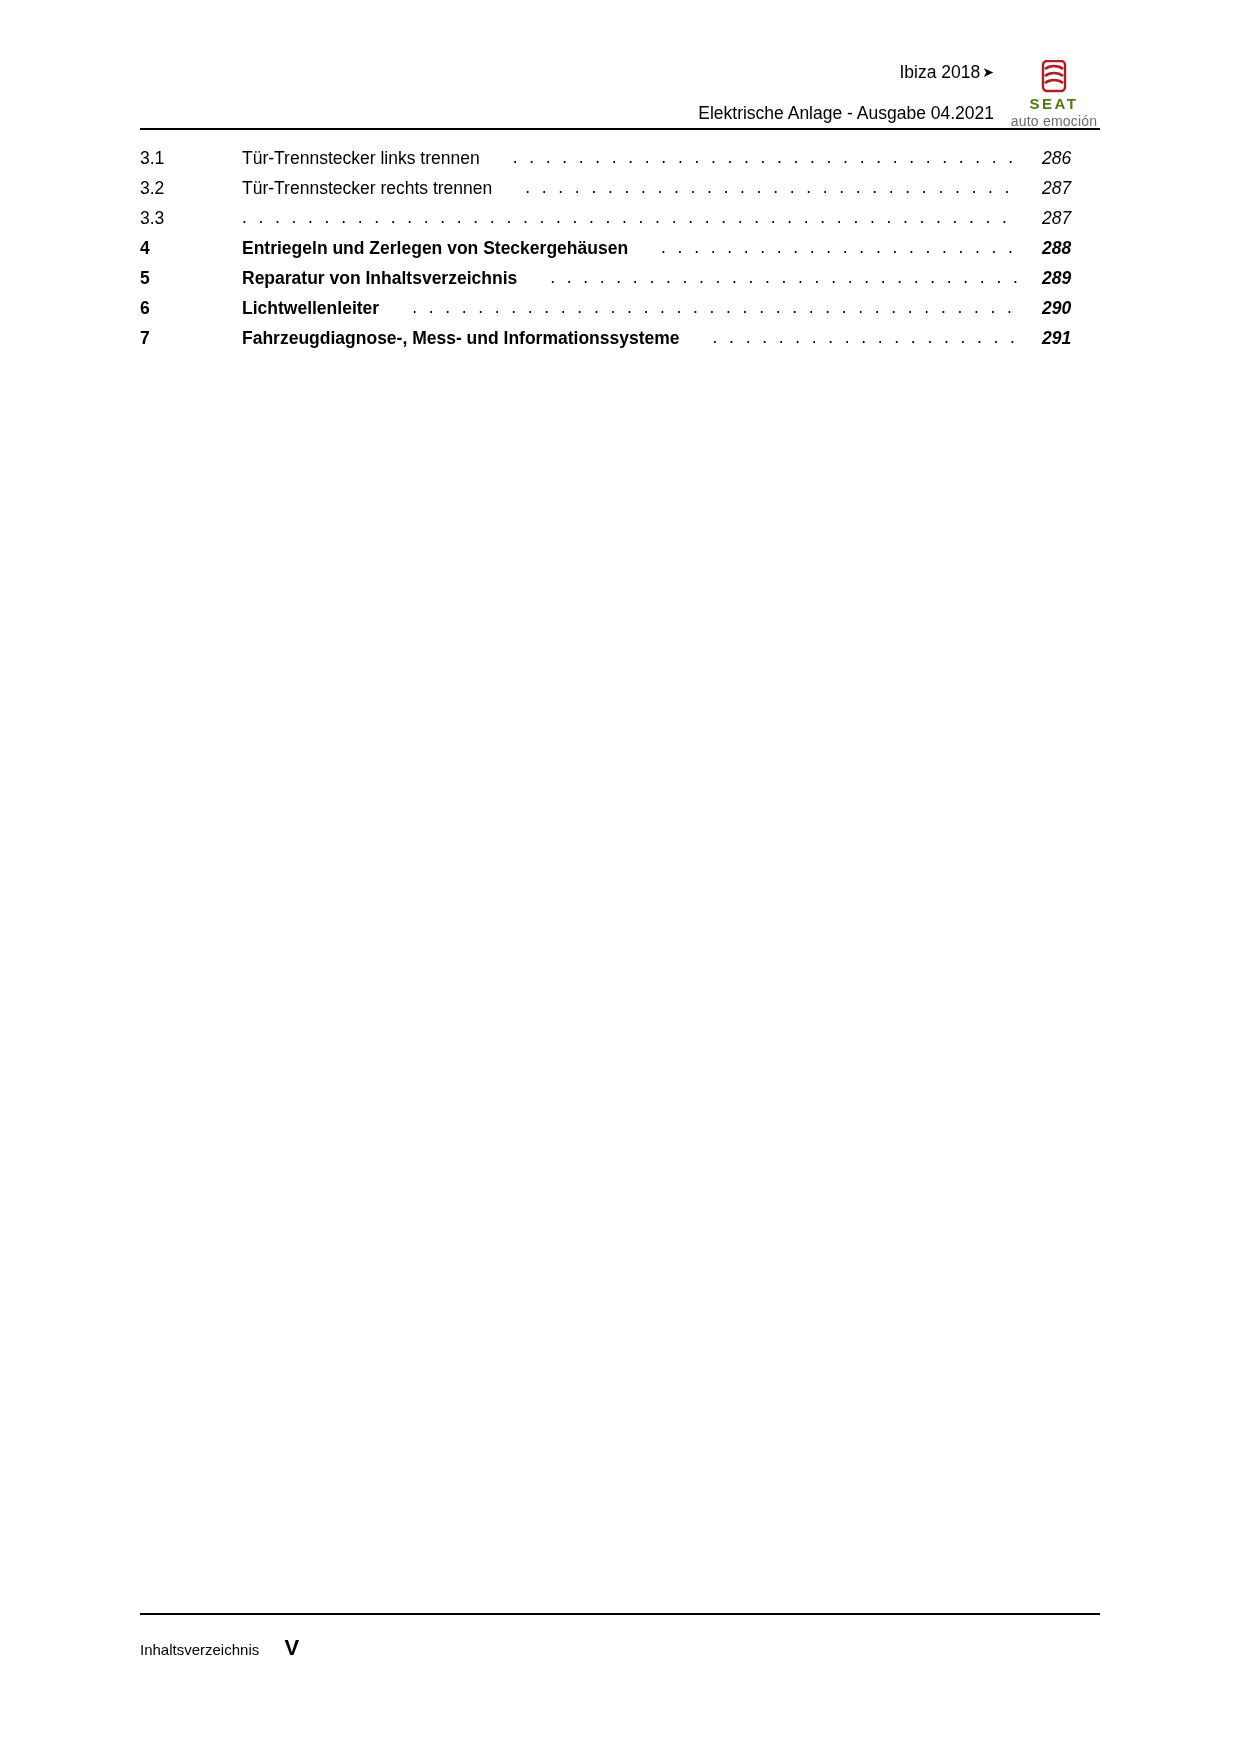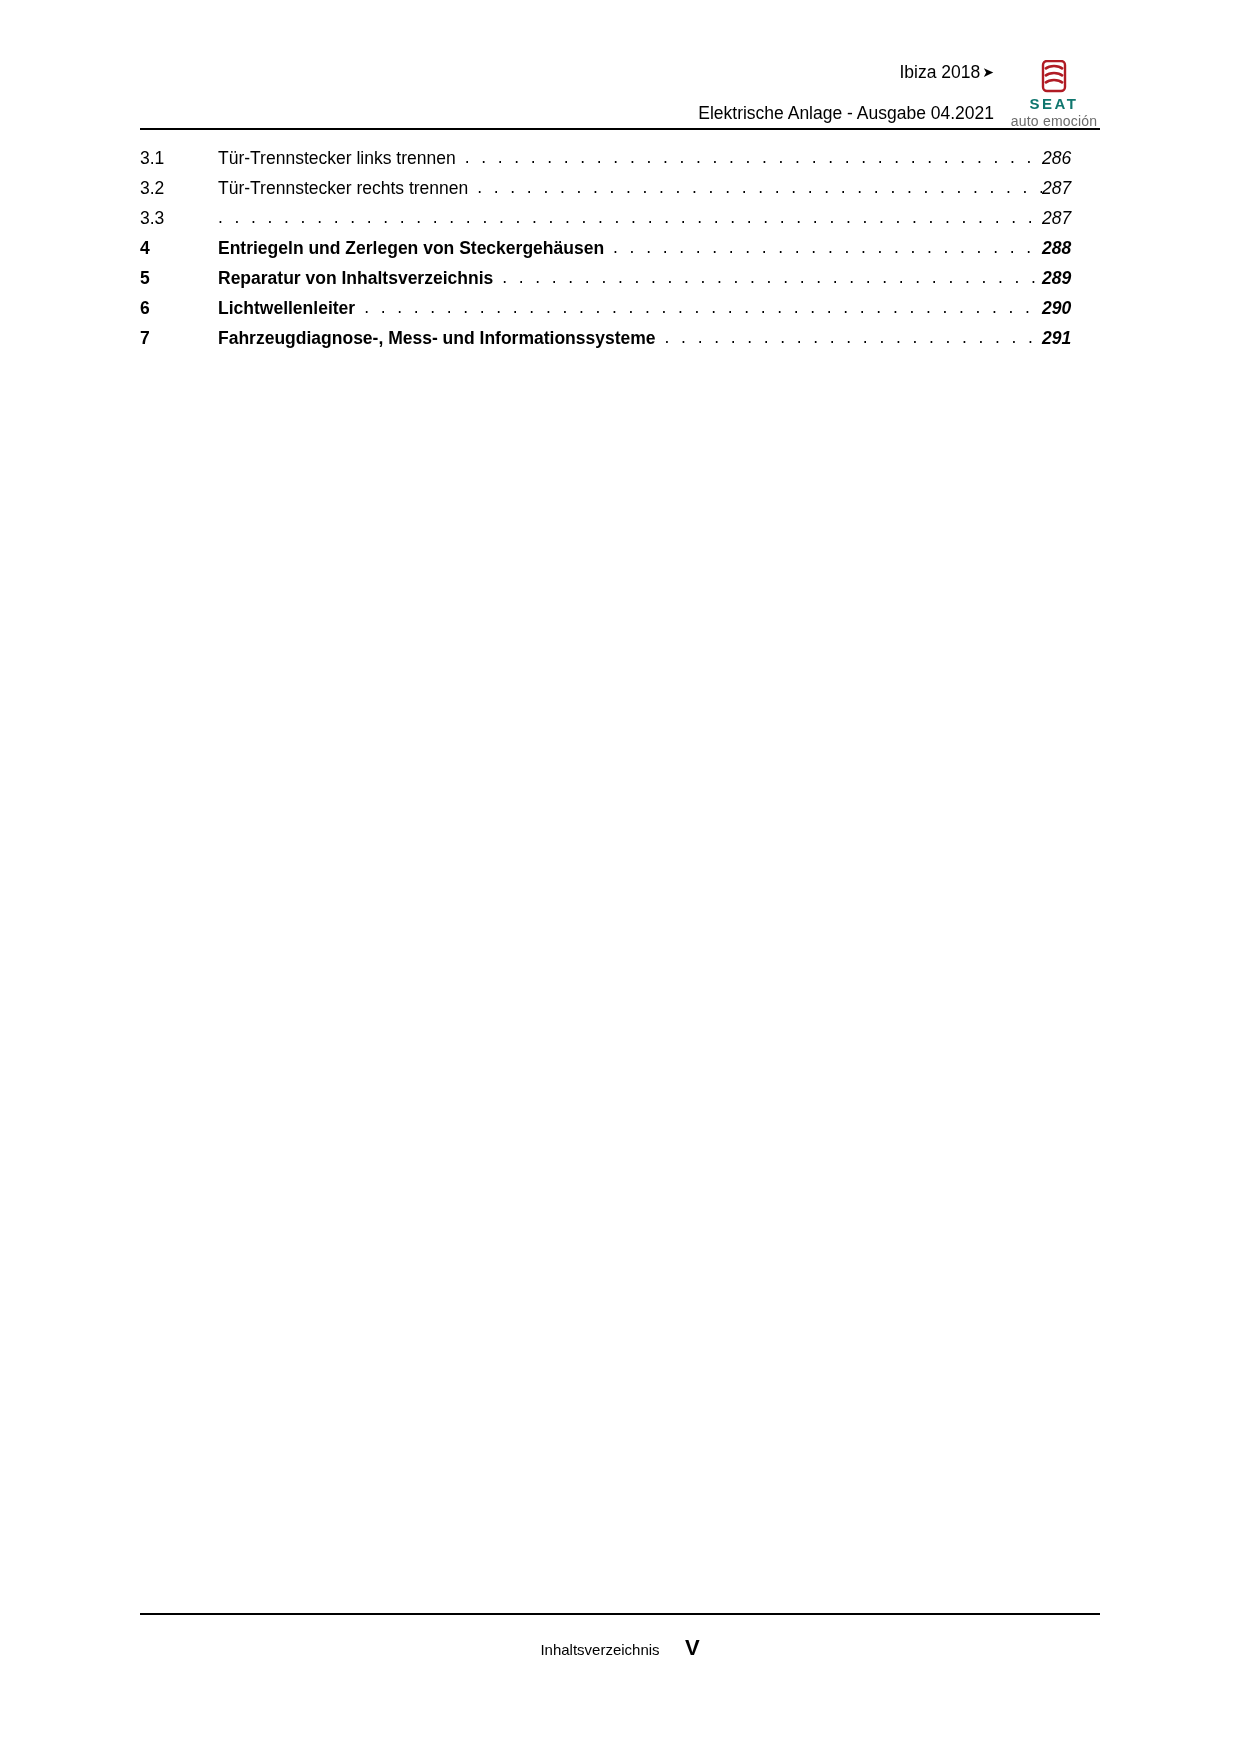--- a/index.html
+++ b/index.html
@@ -58,21 +58,21 @@
     padding-top: 2px;
   }
   .logo-mark {
     display: block;
     margin: 0 auto;
   }
   .logo-word {
     display: block;
     font-size: 15px;
     letter-spacing: 2.5px;
-    color: #0f766e;
+    color: #4d7c0f;
     font-weight: bold;
     margin-top: 1px;
   }
   .logo-tag {
     display: block;
     font-size: 14px;
     letter-spacing: 0.2px;
     color: #6b6b6b;
     margin-top: 1px;
   }
@@ -92,20 +92,21 @@
     left: 140px;
     right: 140px;
     top: 150px;
   }
   .toc-row {
     display: flex;
     align-items: baseline;
     font-size: 17.5px;
     line-height: 1.0;
     height: 30px;
+    gap: 24px;
   }
   .toc-row.level1 {
     font-weight: bold;
   }
   .toc-num {
     width: 78px;
     flex: 0 0 78px;
     white-space: nowrap;
   }
   .toc-title {
@@ -137,21 +138,21 @@
     top: 1613px;
     height: 2px;
     background: #000;
   }
   .footer {
     position: absolute;
     left: 140px;
     right: 140px;
     top: 1635px;
     display: flex;
-    justify-content: center;
+    justify-content: flex-start;
     align-items: baseline;
   }
   .footer-label {
     font-size: 15px;
   }
   .footer-page {
     font-size: 22px;
     font-weight: bold;
     margin-left: 22px;
     min-width: 18px;

